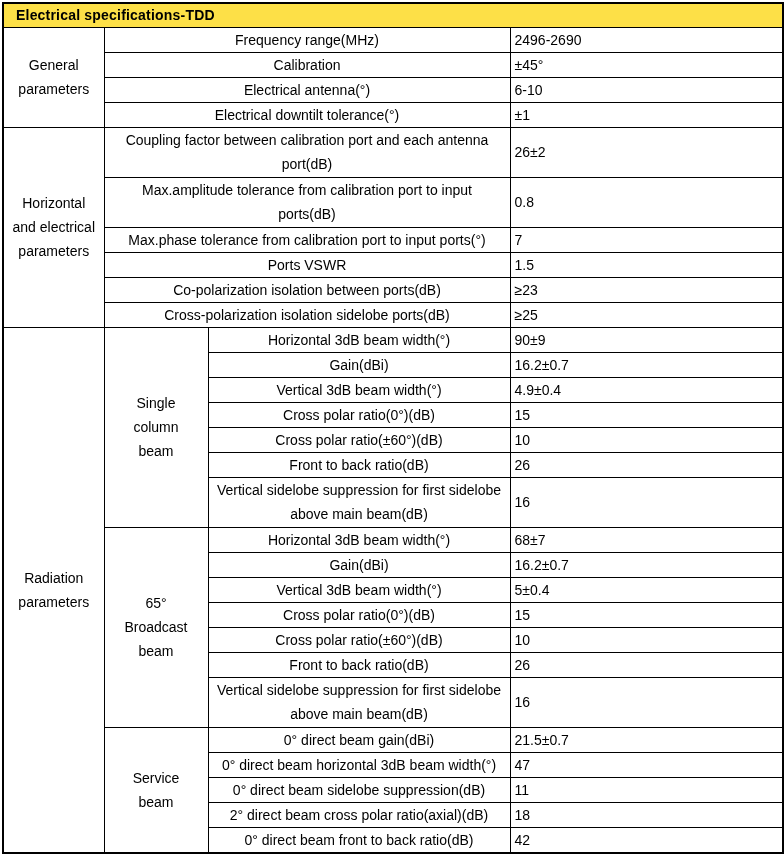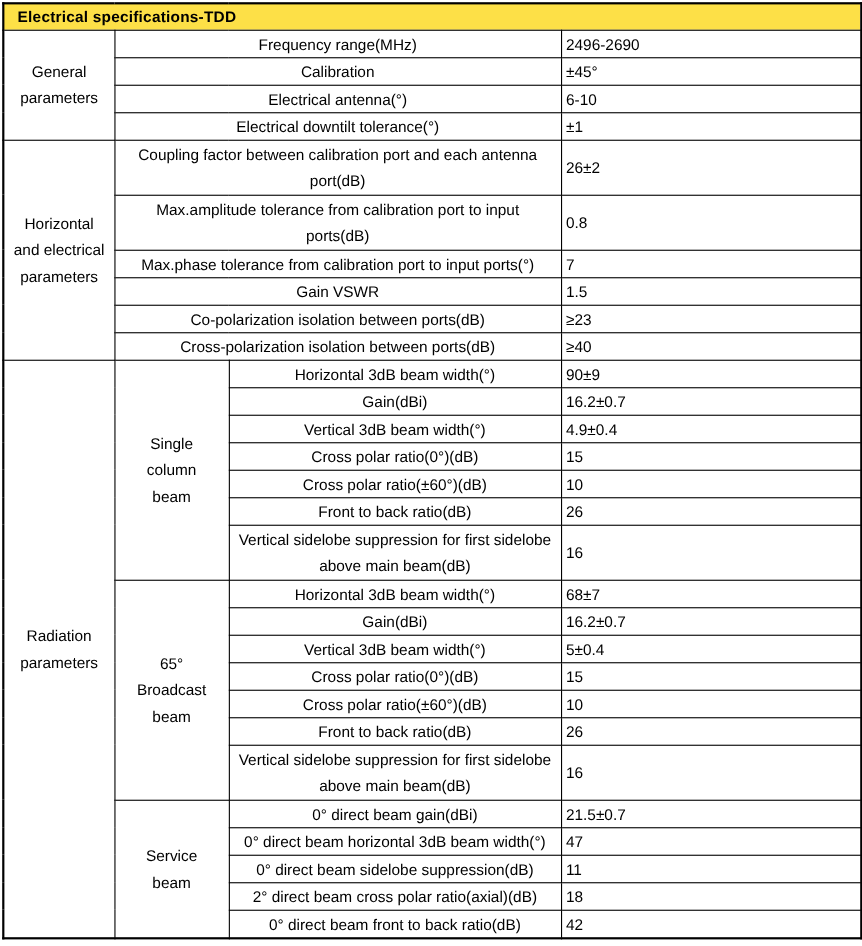--- a/index.html
+++ b/index.html
@@ -103,30 +103,30 @@
     </tr>
     <tr class="r2">
       <td class="param" colspan="2">Max.amplitude tolerance from calibration port to input ports(dB)</td>
       <td class="value">0.8</td>
     </tr>
     <tr class="r1">
       <td class="param" colspan="2">Max.phase tolerance from calibration port to input ports(°)</td>
       <td class="value">7</td>
     </tr>
     <tr class="r1">
-      <td class="param" colspan="2">Gain VSWR</td>
+      <td class="param" colspan="2">Ports VSWR</td>
       <td class="value">1.5</td>
     </tr>
     <tr class="r1">
       <td class="param" colspan="2">Co-polarization isolation between ports(dB)</td>
       <td class="value">≥23</td>
     </tr>
     <tr class="r1">
-      <td class="param" colspan="2">Cross-polarization isolation between ports(dB)</td>
-      <td class="value">≥40</td>
+      <td class="param" colspan="2">Cross-polarization isolation sidelobe ports(dB)</td>
+      <td class="value">≥25</td>
     </tr>
 
     <tr class="r1">
       <td class="group" rowspan="19">Radiation
 parameters</td>
       <td class="subgroup" rowspan="7">Single
 column
 beam</td>
       <td class="param">Horizontal 3dB beam width(°)</td>
       <td class="value">90±9</td>

